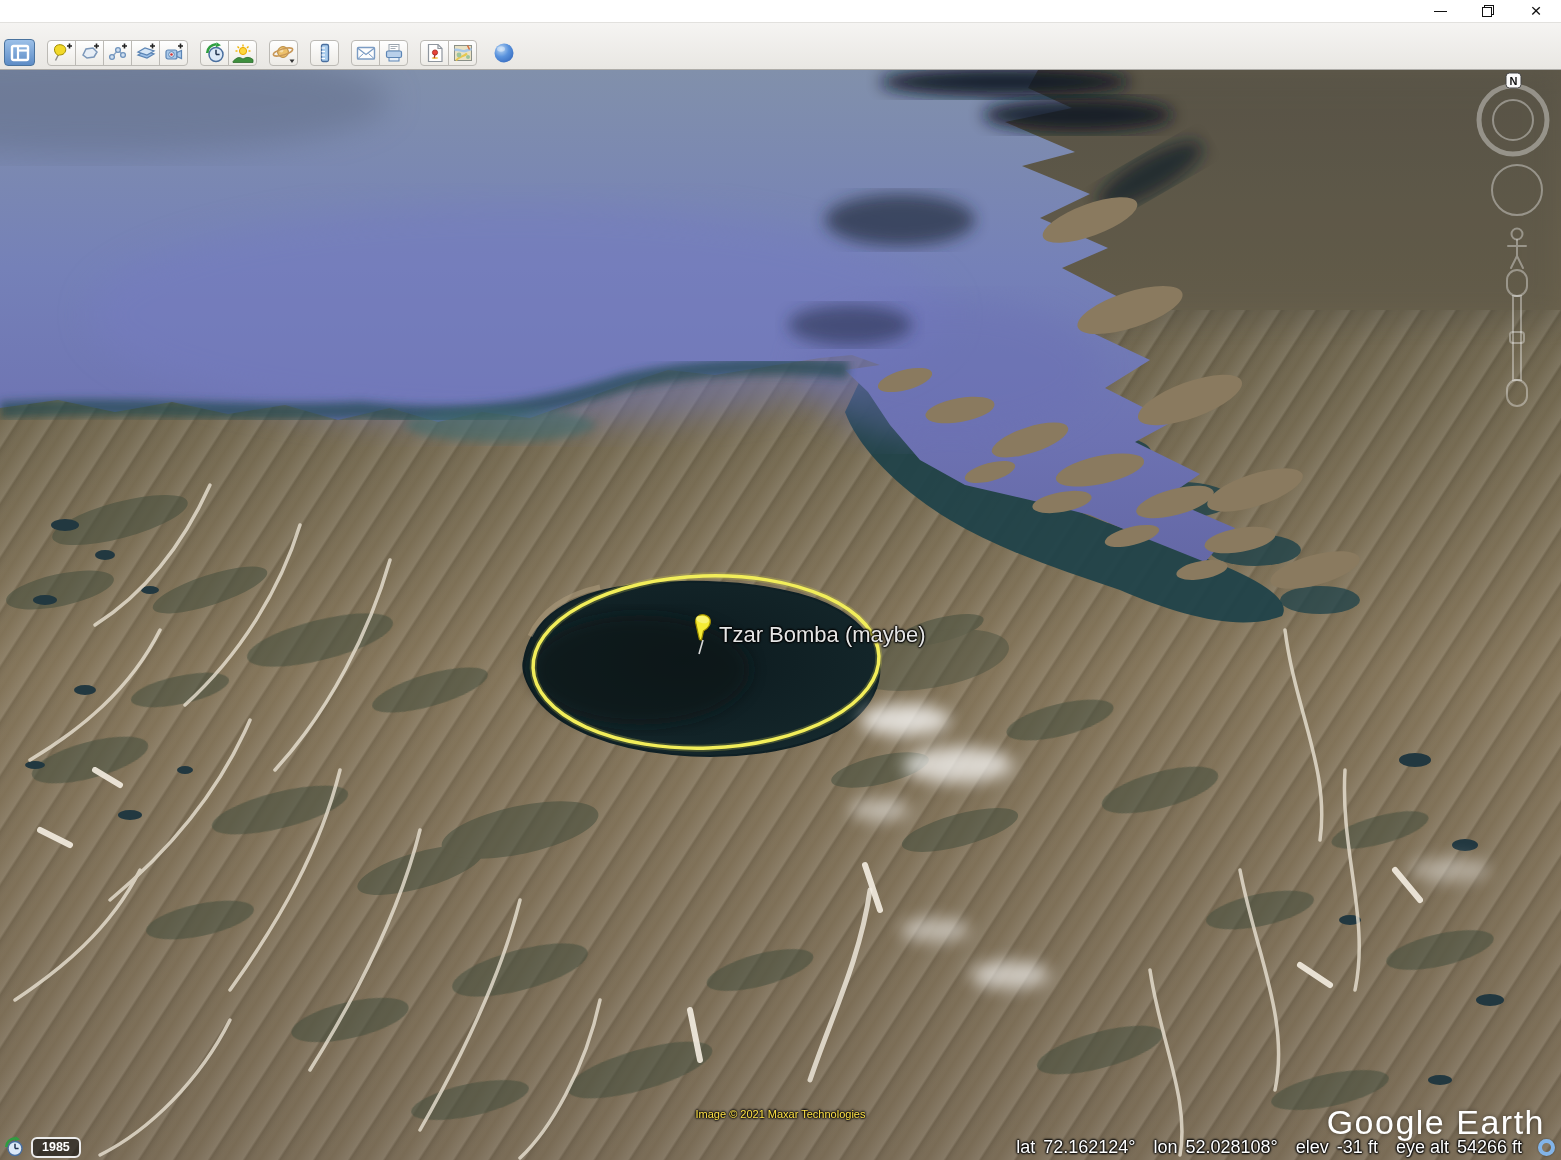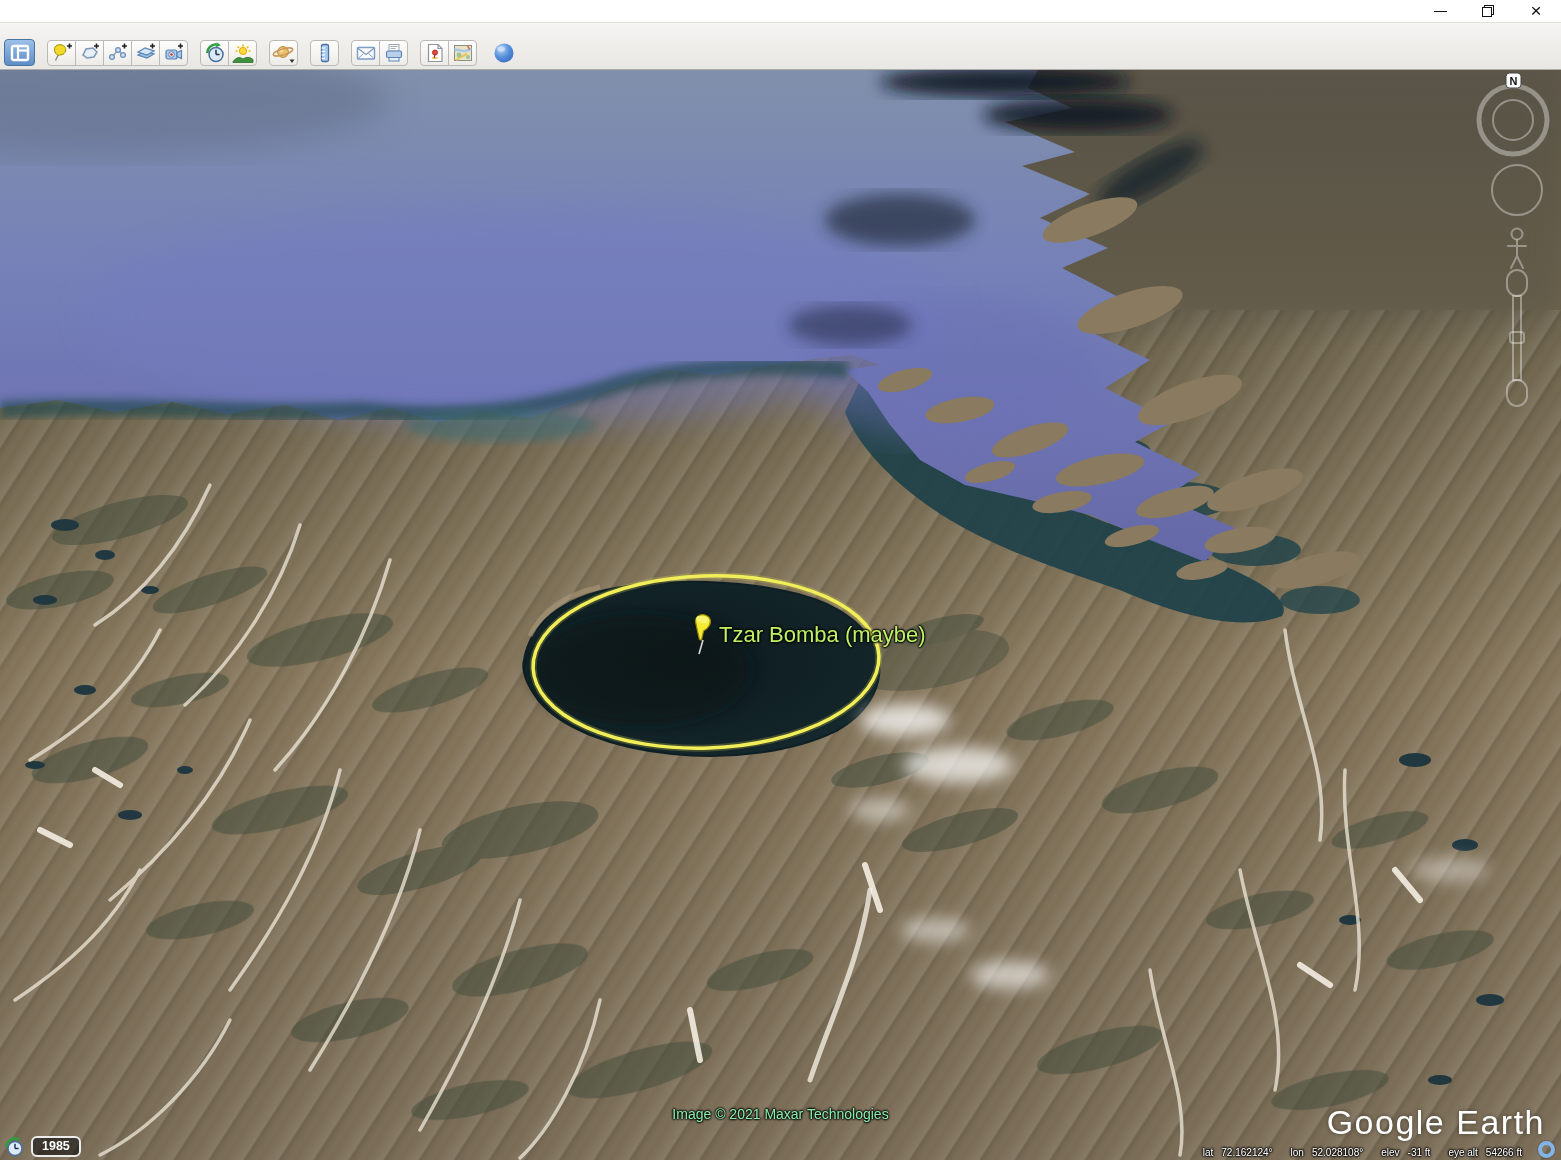--- a/index.html
+++ b/index.html
@@ -32,40 +32,40 @@
   .tb-btn.pressed{width:31px;height:27px;background:linear-gradient(#9cc0e8,#5d8cc6);
     border:1px solid #4a739e;border-radius:4px;margin-left:0;}
   .tb-btn.borderless{border-color:transparent;background:transparent;}
   .tb-btn svg{display:block;}
 
   
   .map{position:relative;width:1561px;height:1090px;overflow:hidden;background:#7a6c55;cursor:grab;}
   .scene{position:absolute;left:0;top:0;}
 
   .placemark{position:absolute;left:692px;top:543px;width:230px;height:50px;}
-  .pin-label{position:absolute;left:27px;top:9px;font-size:22px;color:#bef264;white-space:nowrap;
+  .pin-label{position:absolute;left:27px;top:9px;font-size:22px;color:#e5e5e5;white-space:nowrap;
     text-shadow:0 1px 2px #000,1px 0 2px #000,-1px 0 2px #000,0 -1px 2px #000;}
 
   .nav-controls{position:absolute;left:1455px;top:0;}
 
-  .attribution{position:absolute;left:0;right:0;bottom:38px;text-align:center;color:#86efac;
-    font-size:14px;line-height:15.5px;
+  .attribution{position:absolute;left:0;right:0;bottom:38px;text-align:center;color:#fde047;
+    font-size:11px;line-height:15.5px;
     text-shadow:0 1px 2px #000,1px 0 2px #000,-1px 0 2px #000,0 -1px 2px #000;}
 
   .ge-logo{position:absolute;right:16px;bottom:18px;color:#fff;font-size:34px;letter-spacing:1.5px;
     text-shadow:0 0 4px rgba(0,0,0,.45);}
 
-  .statusbar{position:absolute;right:6px;bottom:2px;display:flex;align-items:flex-end;color:#fff;
-    font-size:10px;text-shadow:0 1px 2px #000,1px 0 2px #000,-1px 0 2px #000,0 -1px 2px #000;}
+  .statusbar{position:absolute;right:6px;bottom:2px;display:flex;align-items:center;color:#fff;
+    font-size:18px;text-shadow:0 1px 2px #000,1px 0 2px #000,-1px 0 2px #000,0 -1px 2px #000;}
   .statusbar .lab{margin-left:16px;margin-right:8px;}
   .statusbar .val{margin-right:2px;}
   .stream-ring{width:9px;height:9px;border:4px solid #82b4e8;border-radius:50%;margin-left:14px;
     box-shadow:0 0 2px rgba(0,0,0,.5);}
 
-  .time-widget{position:absolute;left:3px;bottom:2px;display:flex;align-items:flex-start;gap:6px;}
+  .time-widget{position:absolute;left:3px;bottom:2px;display:flex;align-items:center;gap:6px;}
   .time-badge{border:2px solid #ececec;border-radius:6px;background:rgba(15,15,15,.6);
     color:#fff;font-size:12.5px;font-weight:bold;padding:1px 9px;line-height:15px;}
 </style>
 </head>
 <body>
 
 <div class="window">
 
   <div class="titlebar">
     <div class="win-controls">

